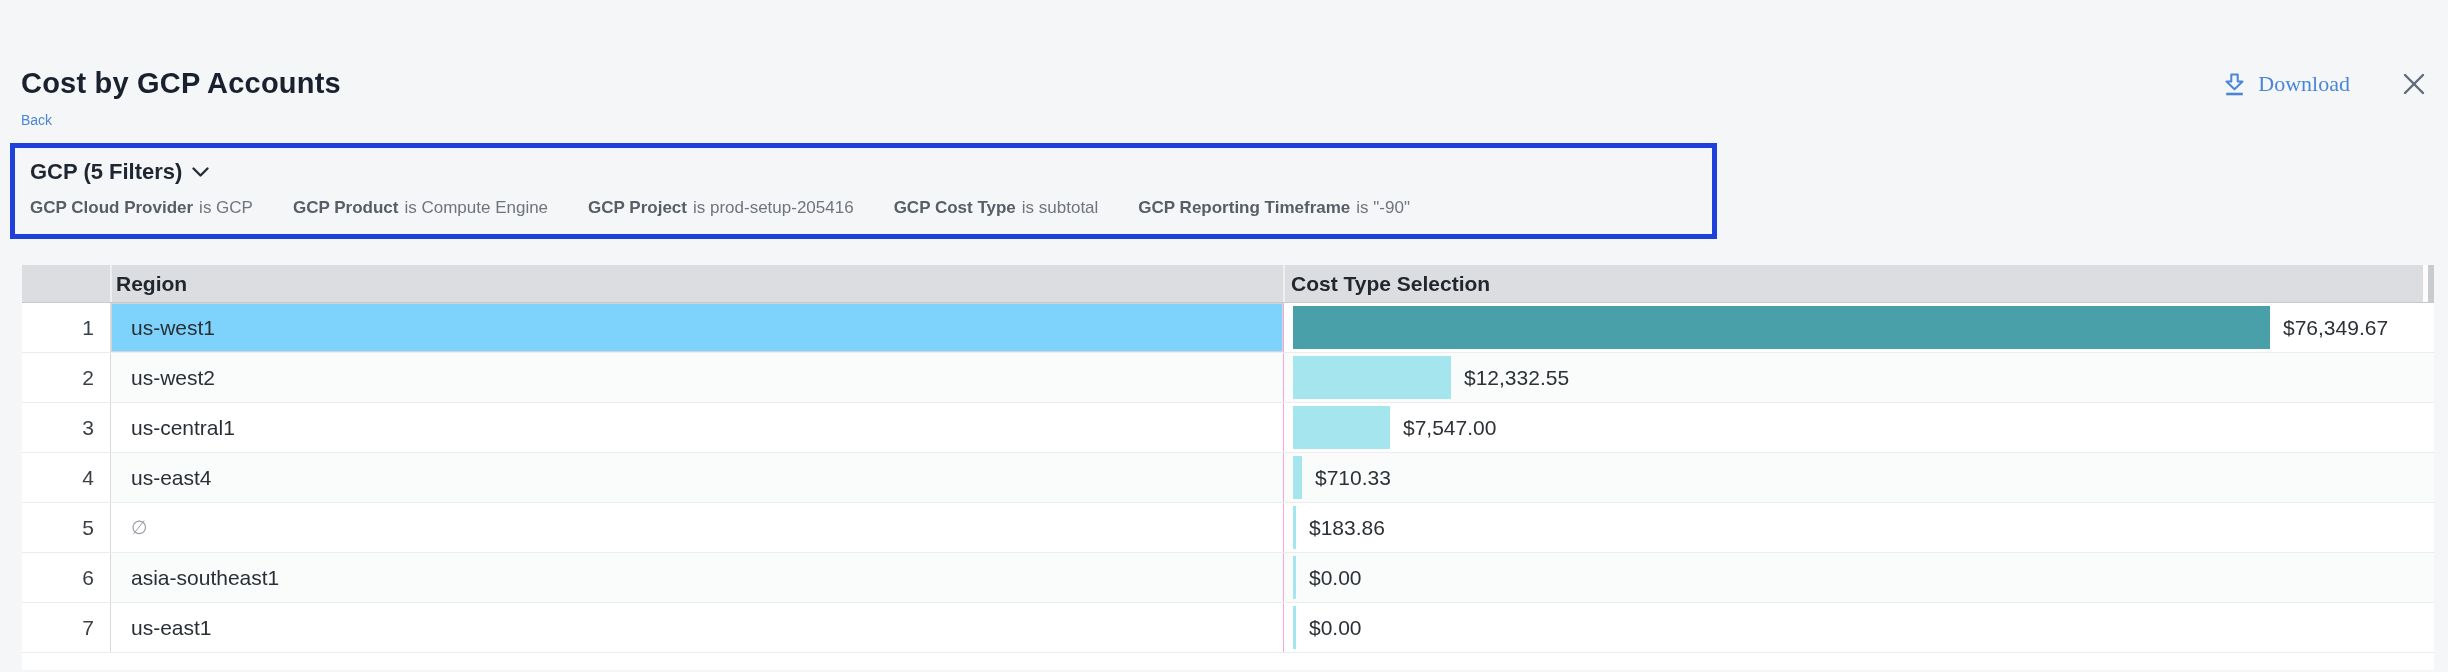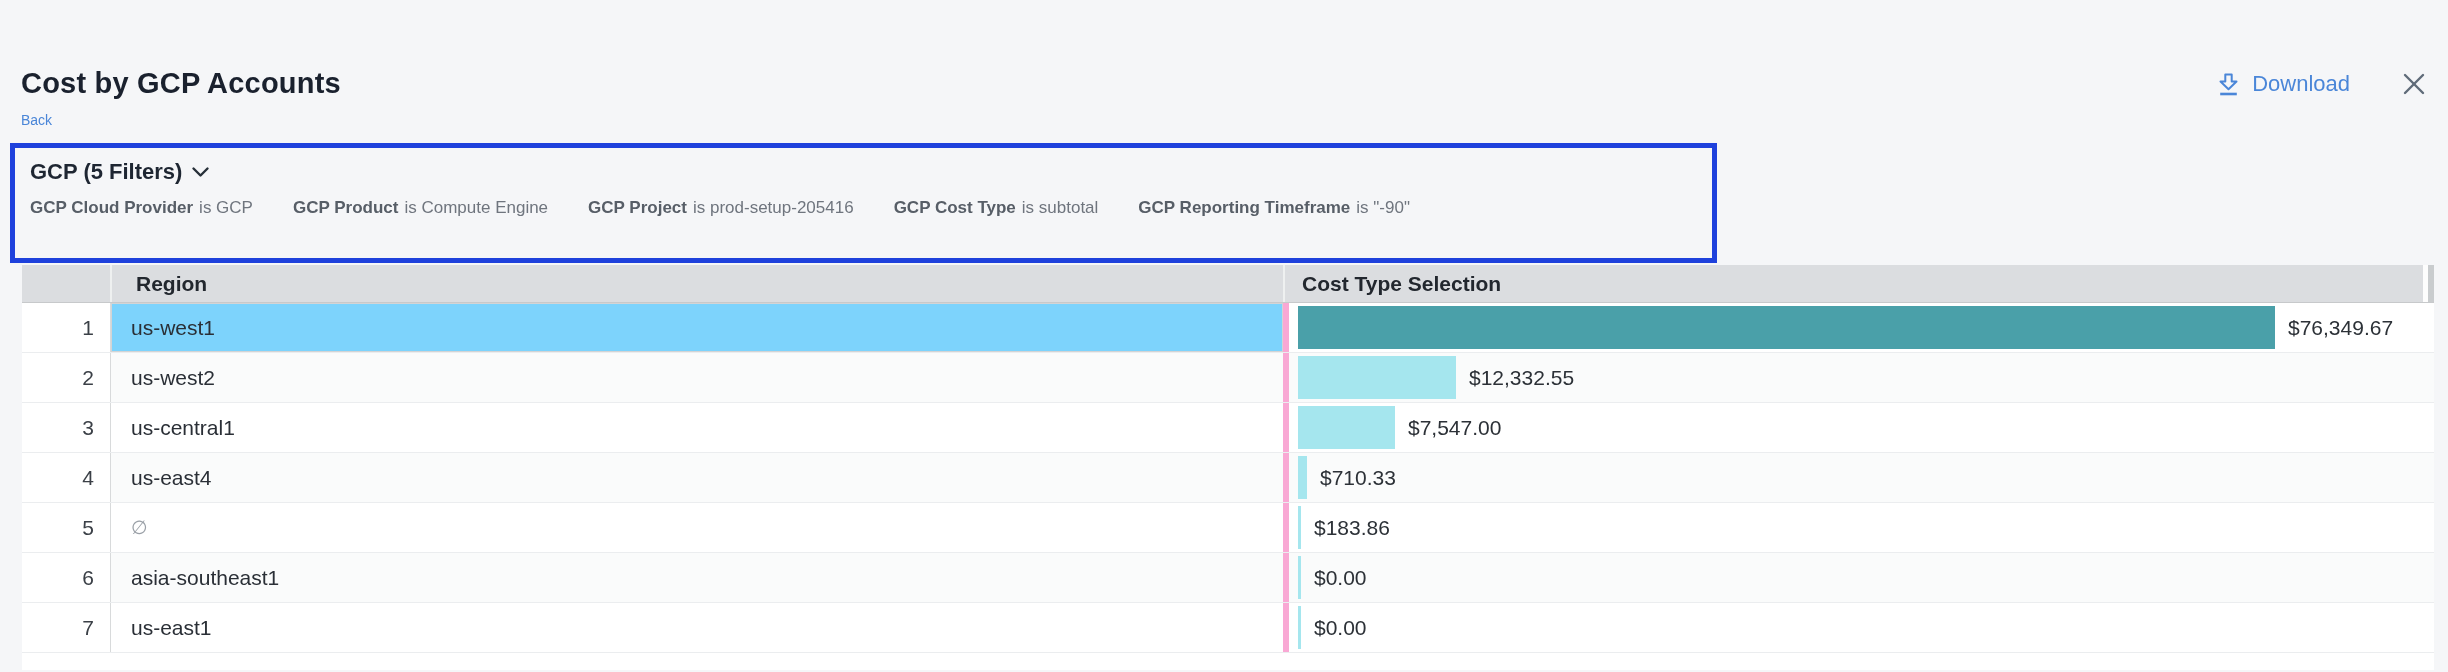--- a/index.html
+++ b/index.html
@@ -6,54 +6,54 @@
   html,body { background:#e9eaec; }
   .page {
     position:relative; width:2448px; height:672px; overflow:hidden;
     background:#f5f6f8; font-family:"Liberation Sans", sans-serif;
   }
   
   .top-row { position:absolute; top:12px; left:21px; right:18px; height:40px;
     display:flex; justify-content:space-between; align-items:flex-end;margin-top:48px; }
   .title { font-size:29px; font-weight:bold; color:#1a212e; letter-spacing:.2px; }
   .top-actions { display:flex; align-items:center; gap:48px; }
-  .download-btn { display:flex; align-items:center; gap:10px; cursor:pointer; }
+  .download-btn { display:flex; align-items:center; gap:10px; cursor:pointer;font-family:Liberation Serif, serif; }
   .download-btn .dl-label { font-size:22px; color:#4a86d8; }
   .close-btn { width:32px; height:32px; display:flex; align-items:center; justify-content:center; cursor:pointer; }
   
   .back-link { position:absolute; top:112px; left:21px; font-size:14px; color:#4a86d8; cursor:pointer; }
   
-  .filter-box { position:absolute; top:143px; left:10px; width:1707px; height:120px;
+  .filter-box { position:absolute; top:143px; left:10px; width:1707px; height:96px;
     border:5px solid #1e41dc; padding:11px 15px 0 15px; }
   .filter-summary { display:inline-flex; align-items:center; gap:9px; cursor:pointer; }
   .filter-summary .fs-label { font-size:22px; font-weight:bold; color:#1e2632; }
   .filter-row { margin-top:13px; display:flex; gap:40px; white-space:nowrap; }
   .filter-item { font-size:17px; color:#6f757e; }
   .filter-item .f-label { font-weight:bold; color:#575e67; }
   .filter-item .f-cond { margin-left:6px; }
   
   .cost-table { position:absolute; top:265px; left:22px; width:2412px; }
   .thead { position:relative; display:flex; height:38px; background:#dbdde0;
     border-bottom:1px solid #c7c9cb; align-items:stretch; }
   .th { display:flex; align-items:center; font-size:21px; font-weight:bold; color:#22272e; }
   .th-num { width:88px; }
-  .th-region { width:1173px; padding-left:24px; border-left:2px solid #eef0f0; }
-  .th-bar { flex:1; padding-left:17px; border-left:2px solid #eef0f0; }
+  .th-region { width:1173px; padding-left:4px; border-left:2px solid #eef0f0; }
+  .th-bar { flex:1; padding-left:6px; border-left:2px solid #eef0f0; }
   .scroll-notch { position:absolute; right:0; top:0; height:100%; width:6px; background:#c9ccce; }
   .scroll-gap { position:absolute; right:6px; top:0; height:100%; width:5px; background:#fdfdfd; }
   .tbody { background:#fff; }
   .tr { display:flex; height:50px; background:#fff; border-bottom:1px solid #ebedef; align-items:stretch; cursor:pointer; }
   .tr.even { background:#fafbfb; }
   .td-num { width:88px; display:flex; align-items:center; justify-content:flex-end;
     padding-right:16px; font-size:21px; color:#3b4047; background:#fff; }
   .td-region { width:1173px; border-left:1px solid #d8dadb; padding-left:20px;
     display:flex; align-items:center; font-size:21px; color:#2a2f36; }
   .tr.selected .td-region { background:#7dd3fc; box-shadow:inset 0 0 0 1px #d3d4d5; }
   .tr.null-region .td-region { color:#9aa0a7; font-size:19px; }
-  .td-bar { flex:1; border-left:6px solid #f9a8d4; display:flex; align-items:center;
+  .td-bar { flex:1; border-left:1px solid #f9a8d4; display:flex; align-items:center;
     padding-left:9px; gap:13px; }
   .bar { height:43px; background:#a5e6ee; flex:0 0 auto; }
   .tr.selected .bar { background:#4aa0a9; }
   .val { font-size:21px; color:#2c3137; white-space:nowrap; }
   .tr-empty { height:17px; background:#fff; }
   svg { display:block; }
 </style>
 </head>
 <body>
 

